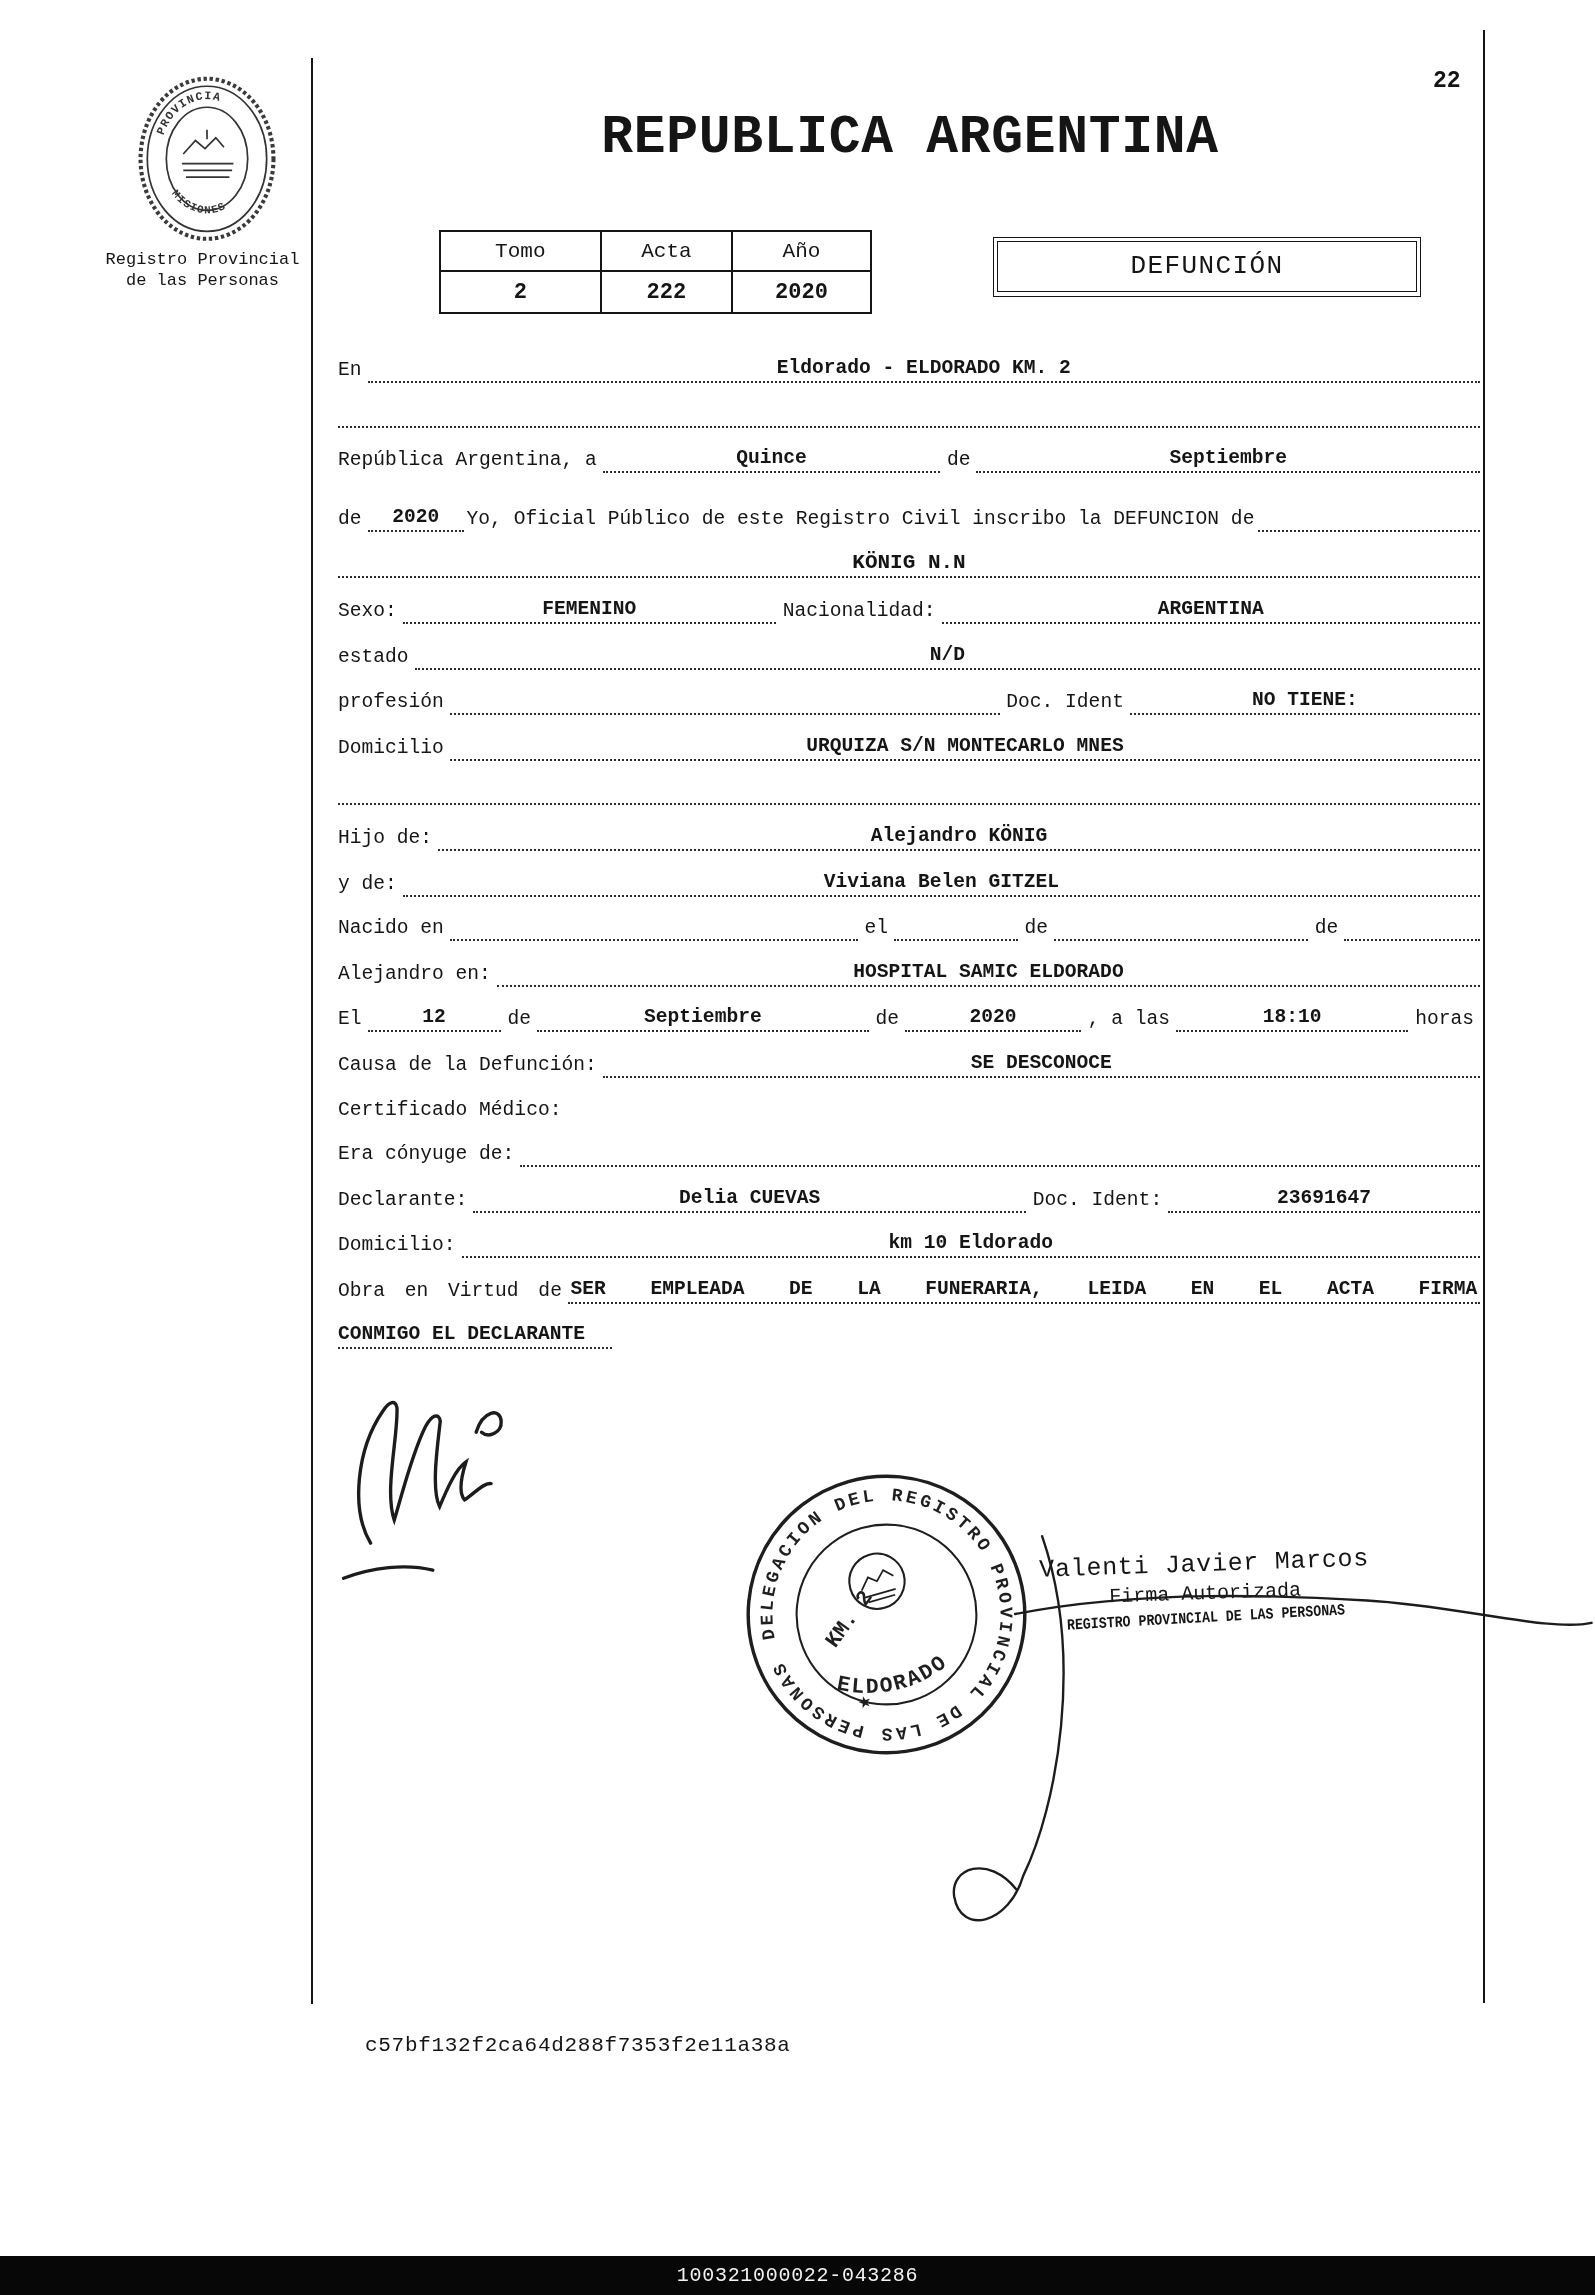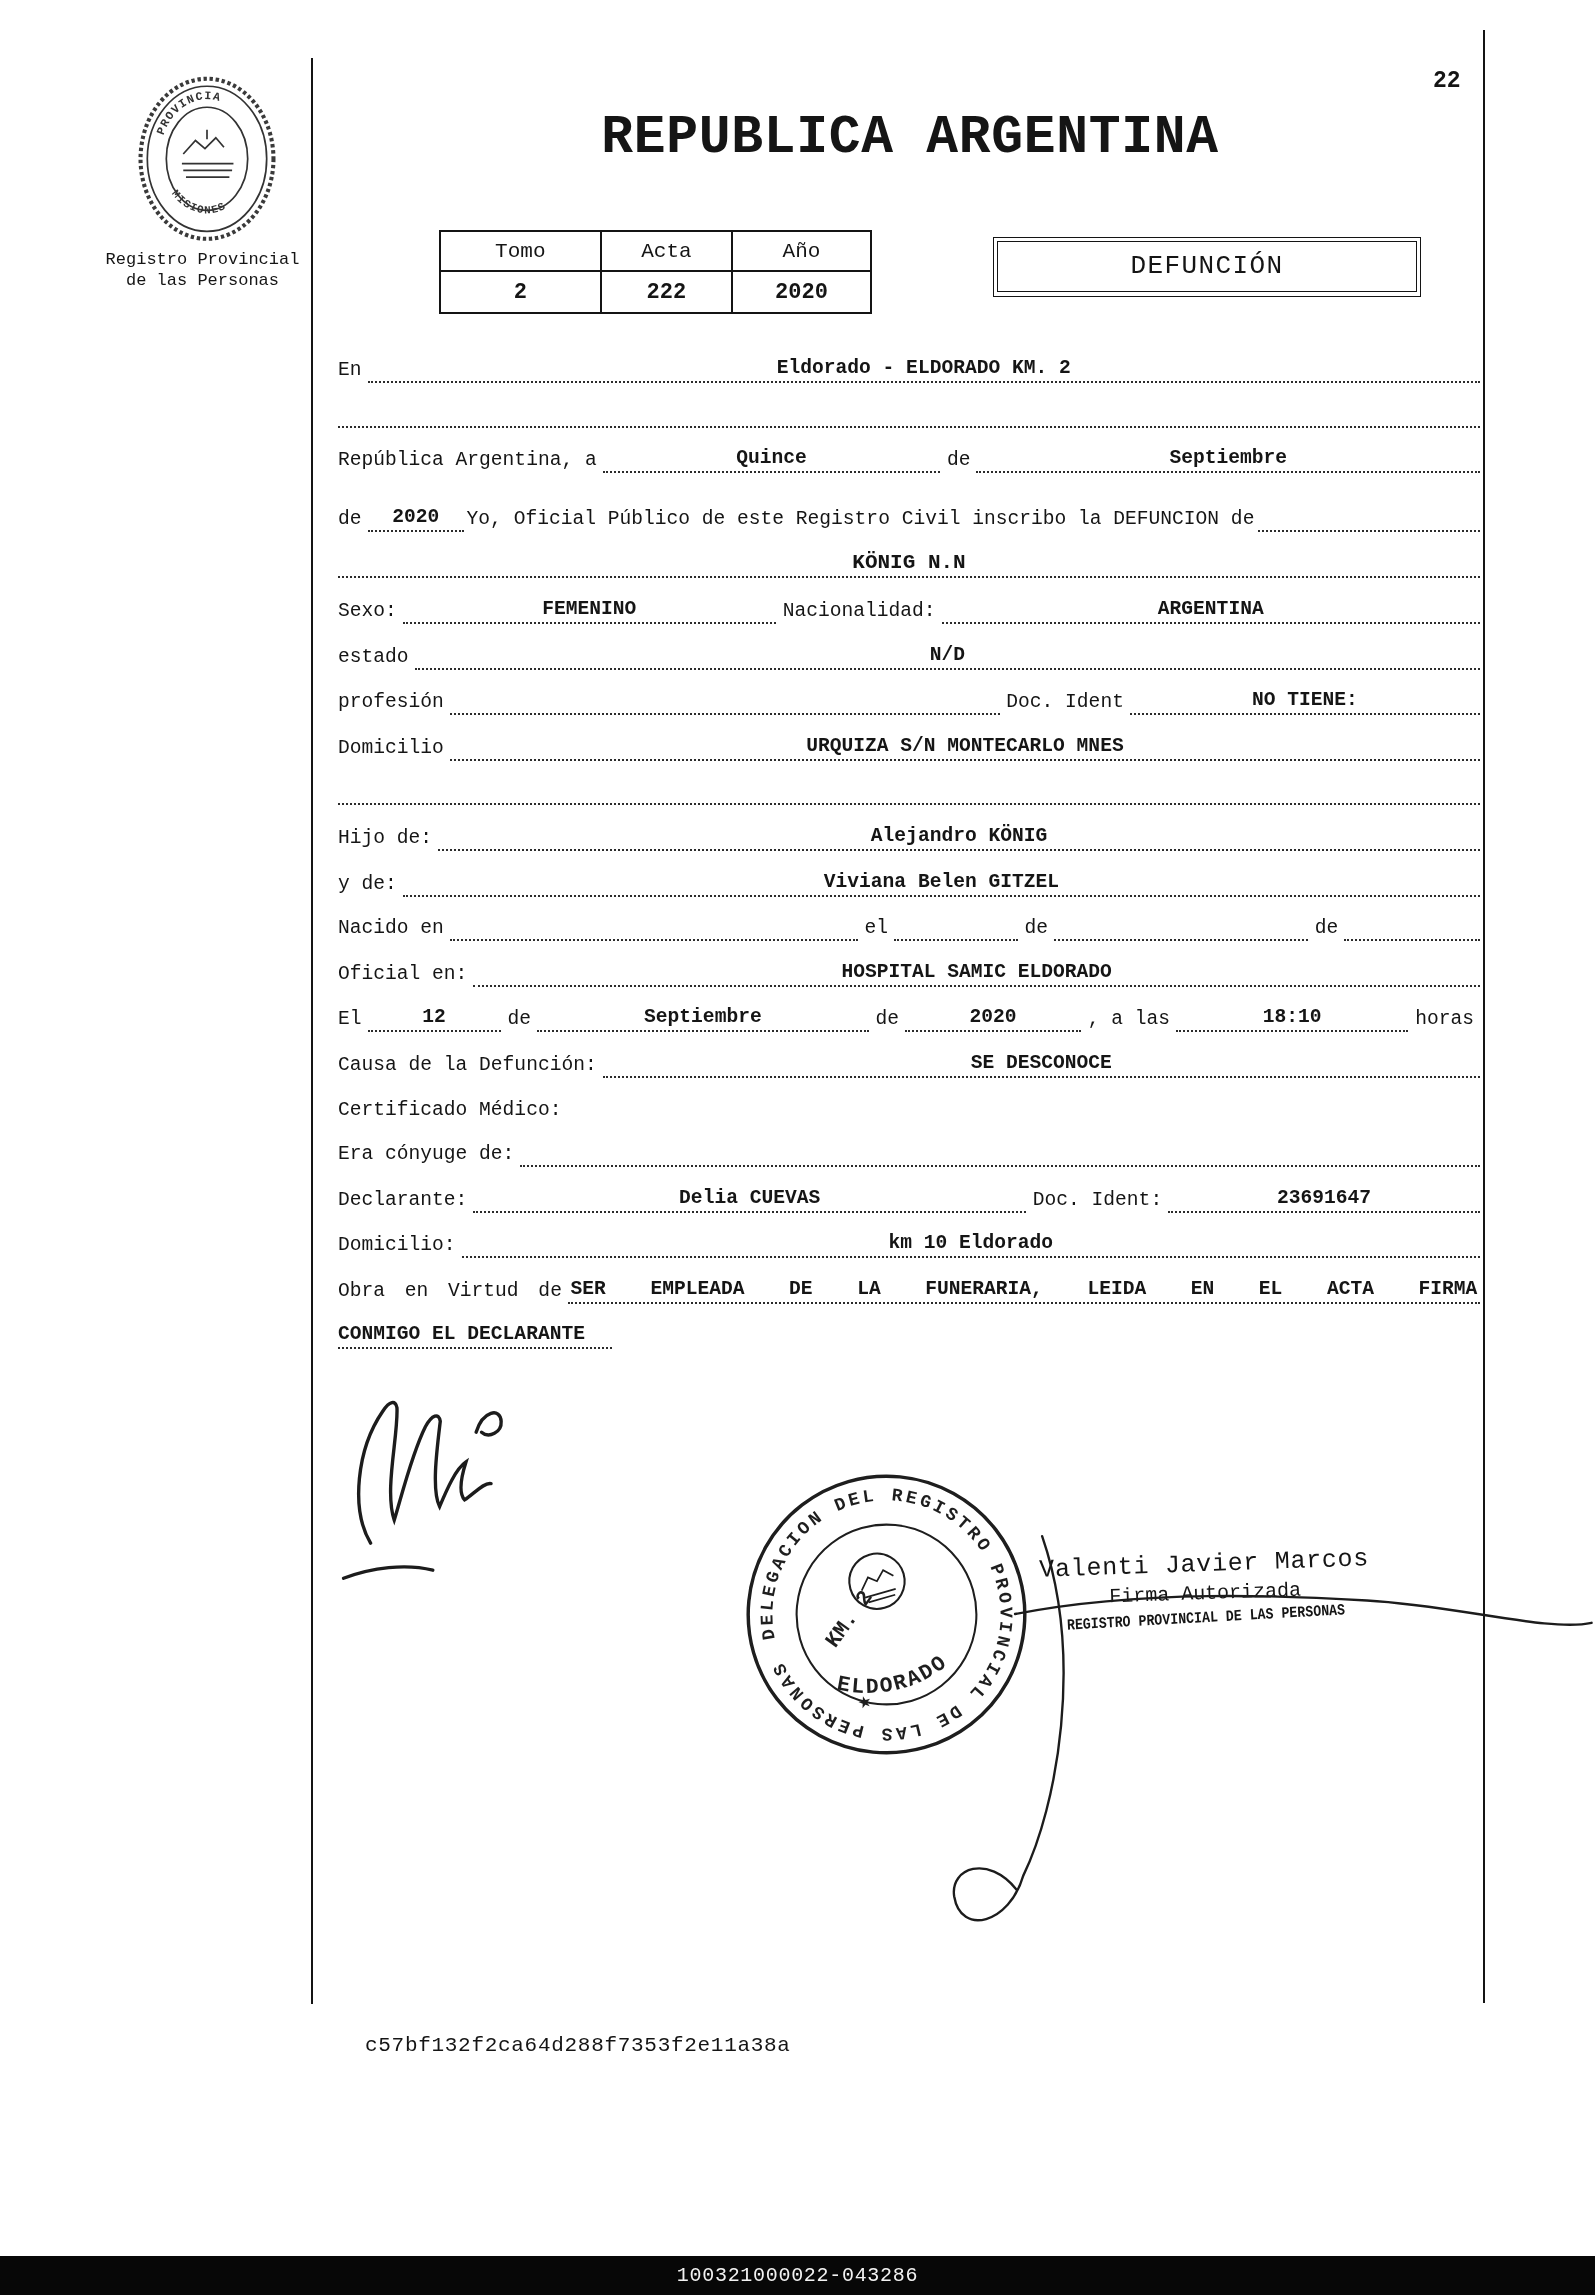--- a/index.html
+++ b/index.html
@@ -177,21 +177,21 @@
       <span class="seg" style="flex:1.7"></span>
       <span class="lbl mid">el</span>
       <span class="seg" style="flex:0.5"></span>
       <span class="lbl mid">de</span>
       <span class="seg" style="flex:1.05"></span>
       <span class="lbl mid">de</span>
       <span class="seg" style="flex:0.55"></span>
     </div>
 
     <div class="row">
-      <span class="lbl">Oficial en:</span>
+      <span class="lbl">Alejandro en:</span>
       <span class="seg" style="flex:1">HOSPITAL SAMIC ELDORADO</span>
     </div>
 
     <div class="row">
       <span class="lbl">El</span>
       <span class="seg" style="flex:0.45">12</span>
       <span class="lbl mid">de</span>
       <span class="seg" style="flex:1.15">Septiembre</span>
       <span class="lbl mid">de</span>
       <span class="seg" style="flex:0.6">2020</span>

